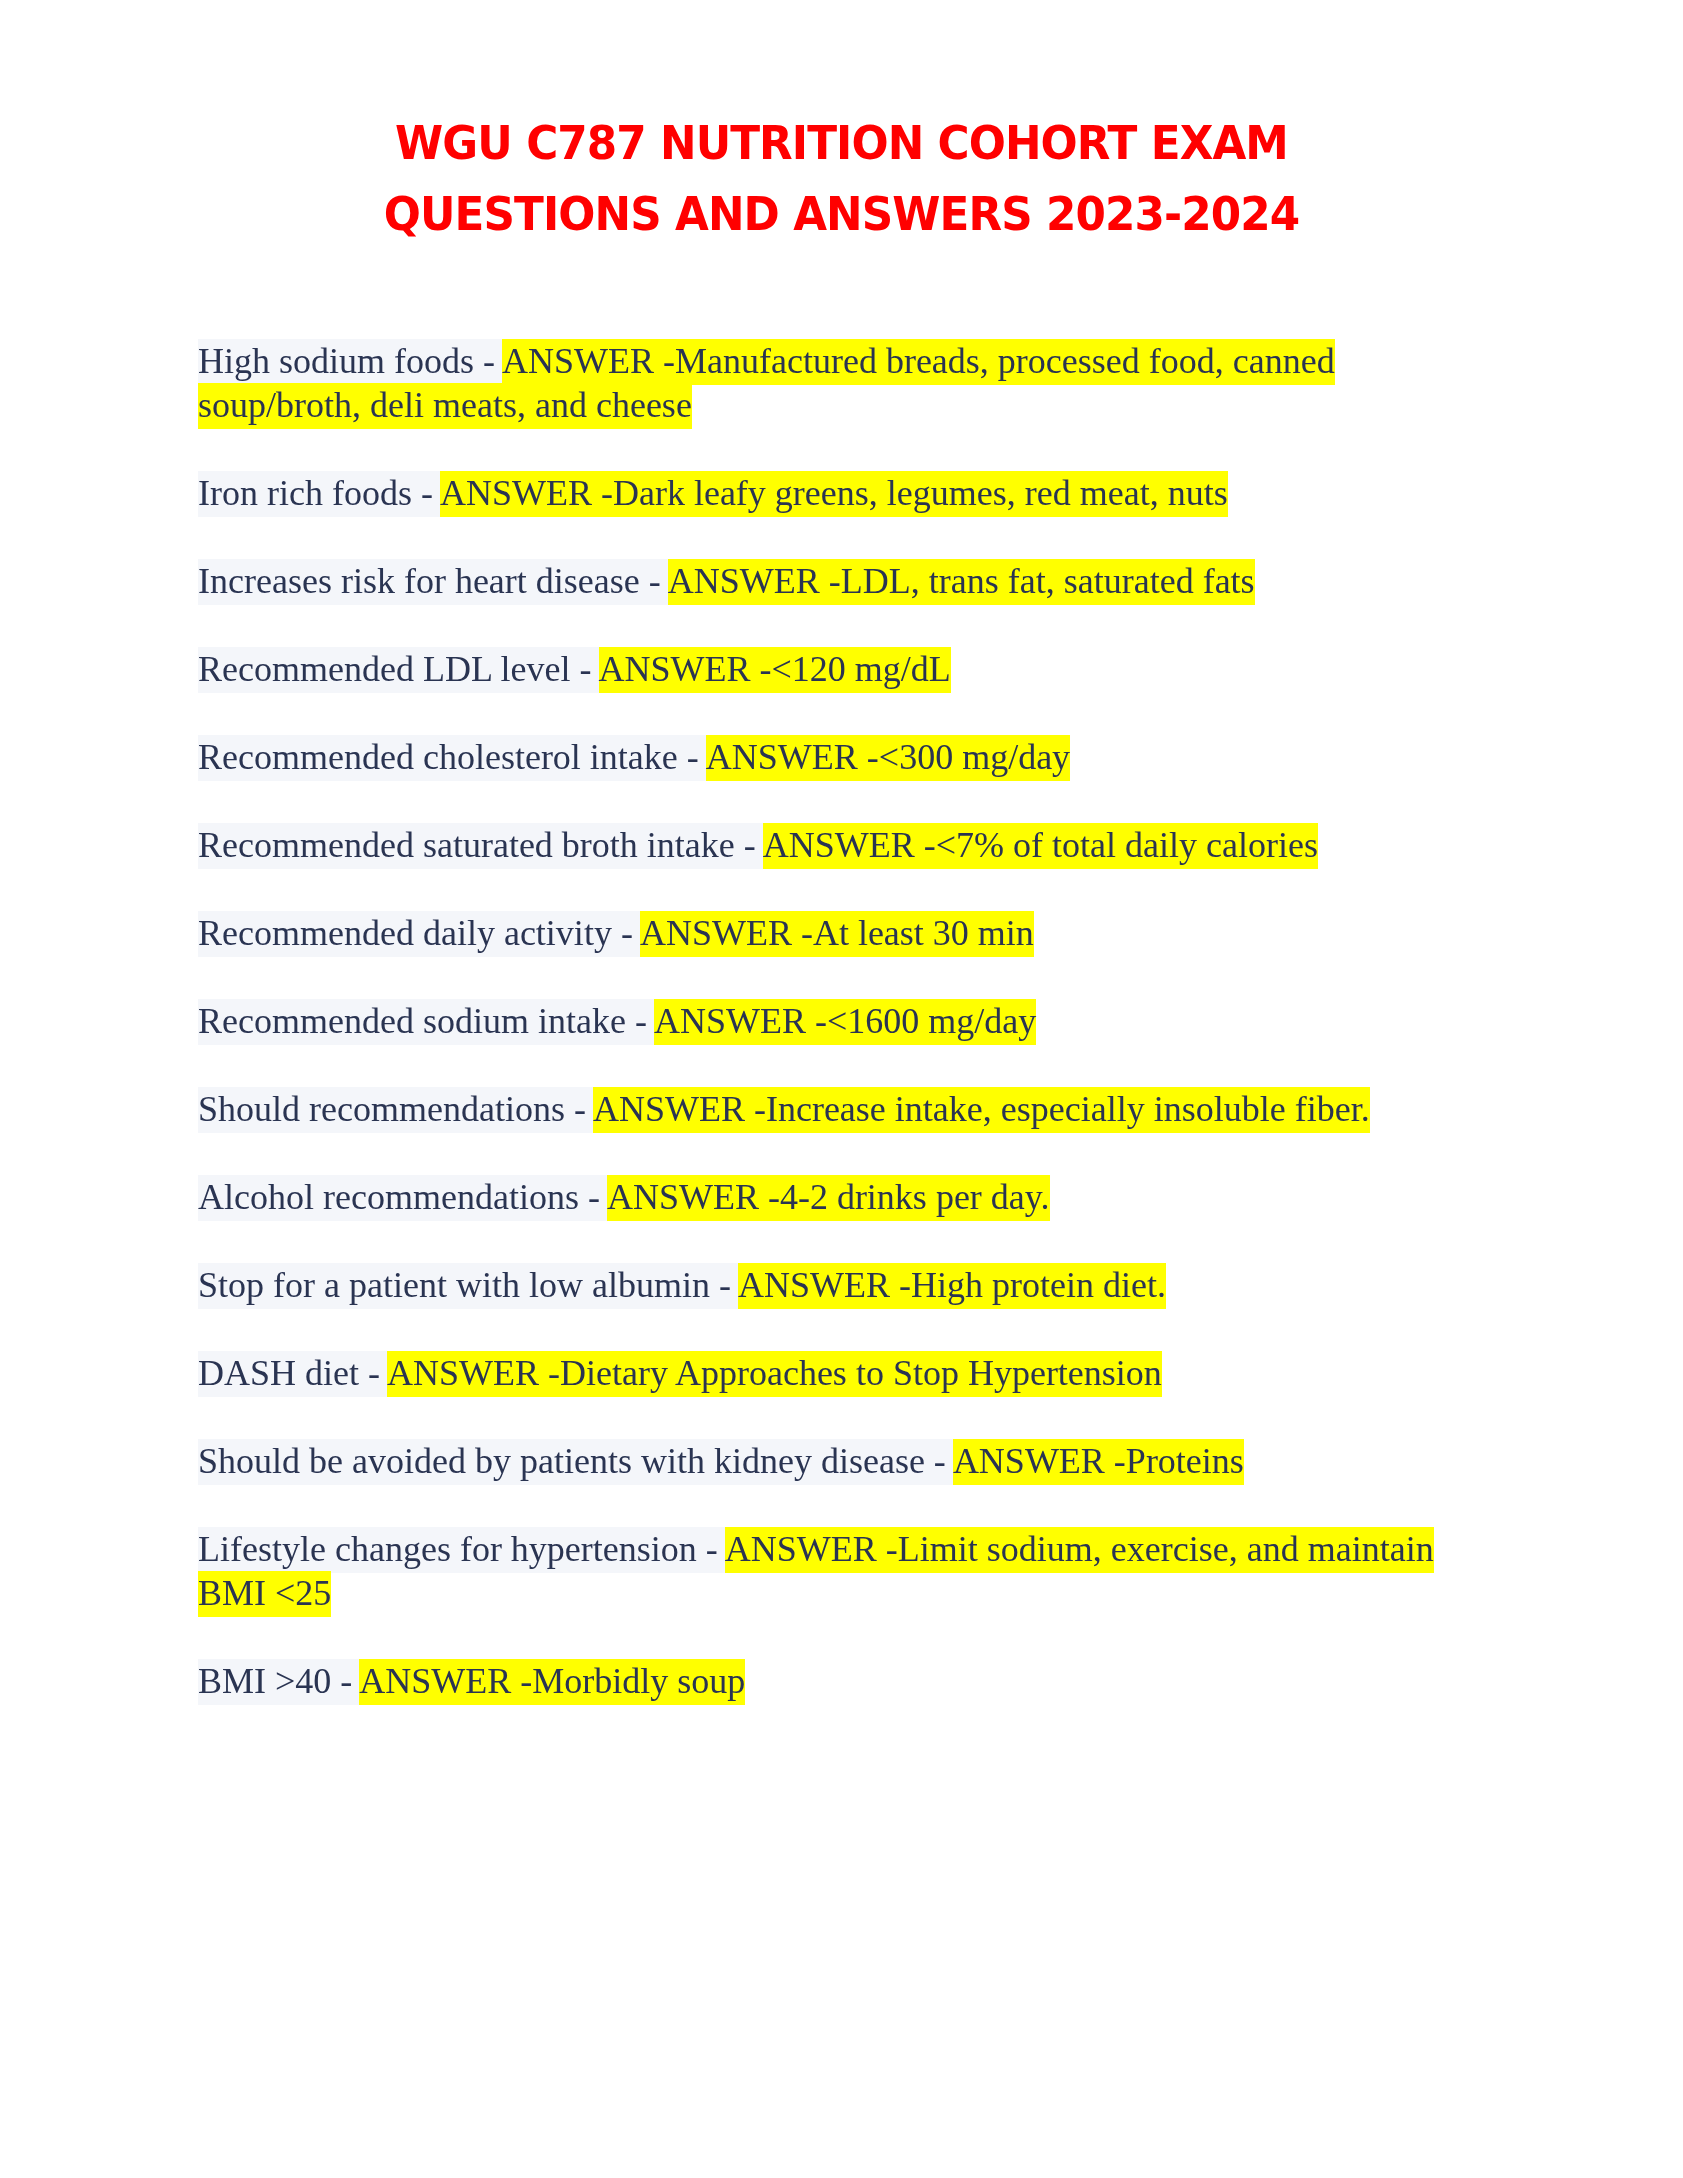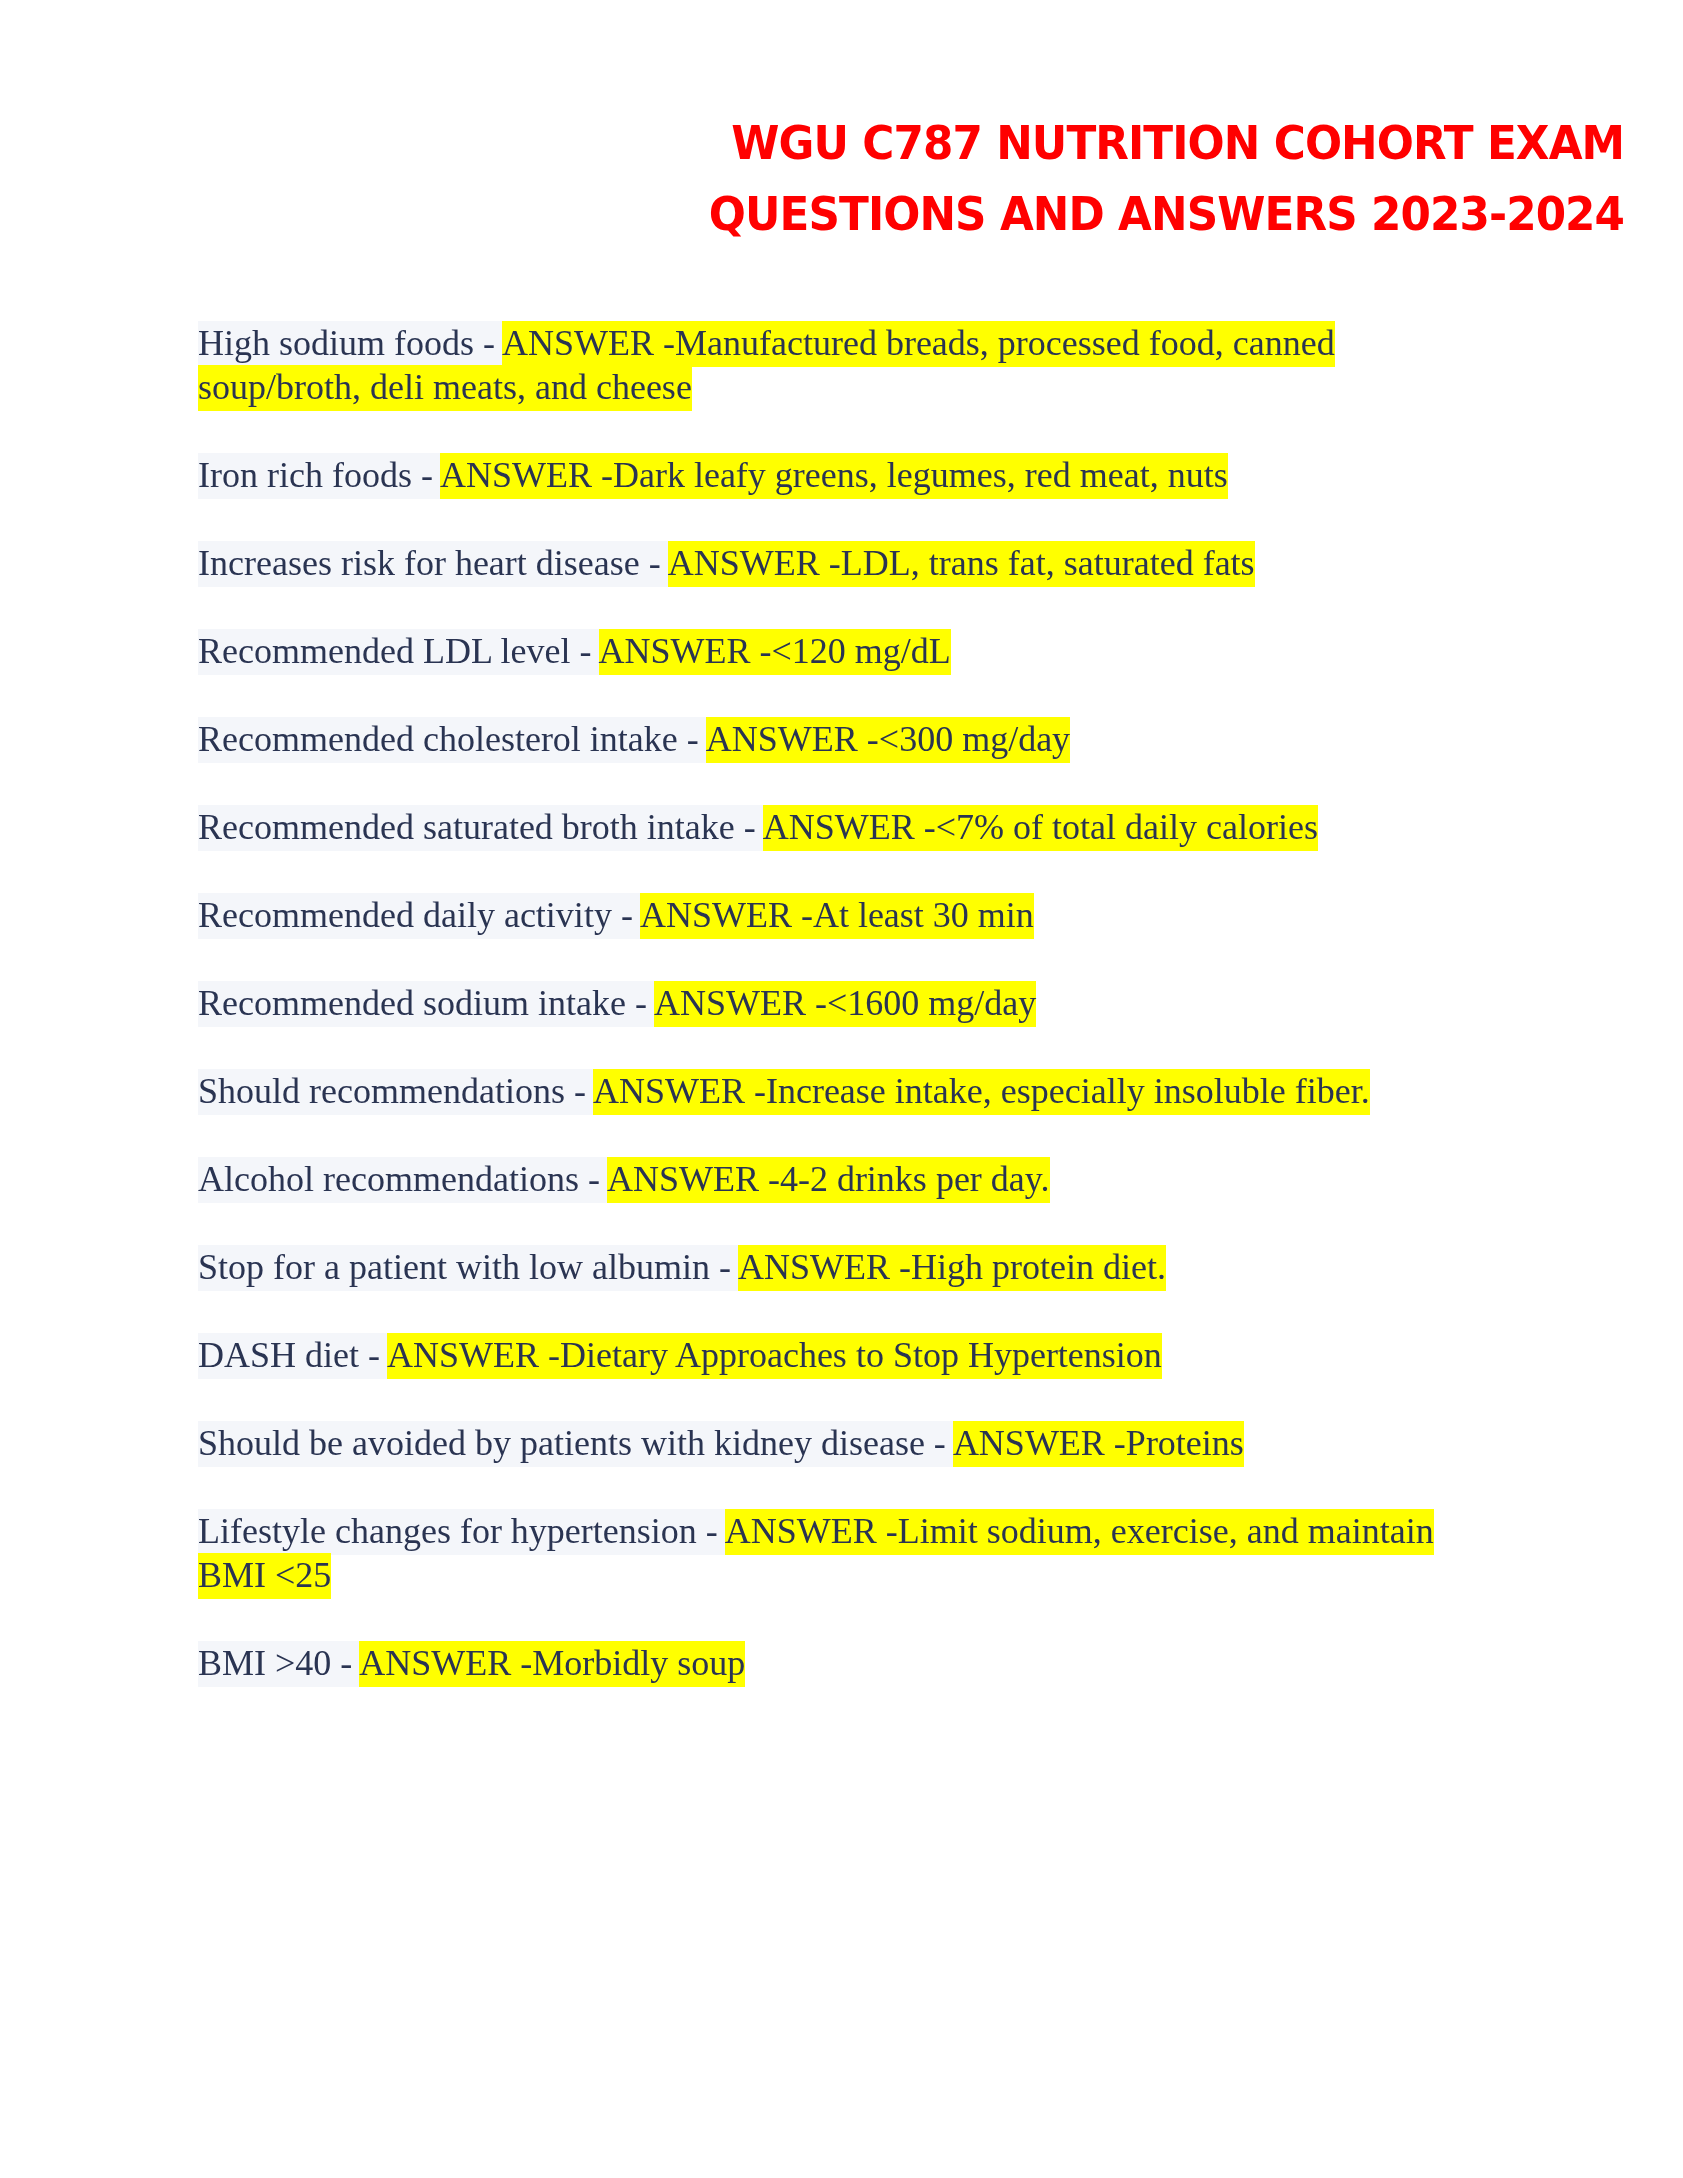--- a/index.html
+++ b/index.html
@@ -19,37 +19,37 @@
       top: 0;
       width: 1683px;
       height: 2178px;
       background: #ffffff;
     }
     .title {
       position: absolute;
       left: 0;
       top: 107px;
       width: 1683px;
-      text-align: right;
+      text-align: center;
       font-family: "DejaVu Sans", sans-serif;
       font-weight: bold;
       color: #ff0000;
       font-size: 47px;
       line-height: 71px;
       letter-spacing: -1px;
     }
     .title-line {
       display: block;
       transform: scaleX(0.93);
       transform-origin: center;
     }
     .content {
       position: absolute;
       left: 198px;
-      top: 321px;
+      top: 339px;
       width: 1287px;
       font-family: "Liberation Serif", "DejaVu Serif", serif;
       font-size: 36px;
       line-height: 44px;
       color: #2a3452;
     }
     .qa {
       margin: 0 0 44px 0;
       padding: 0;
     }

